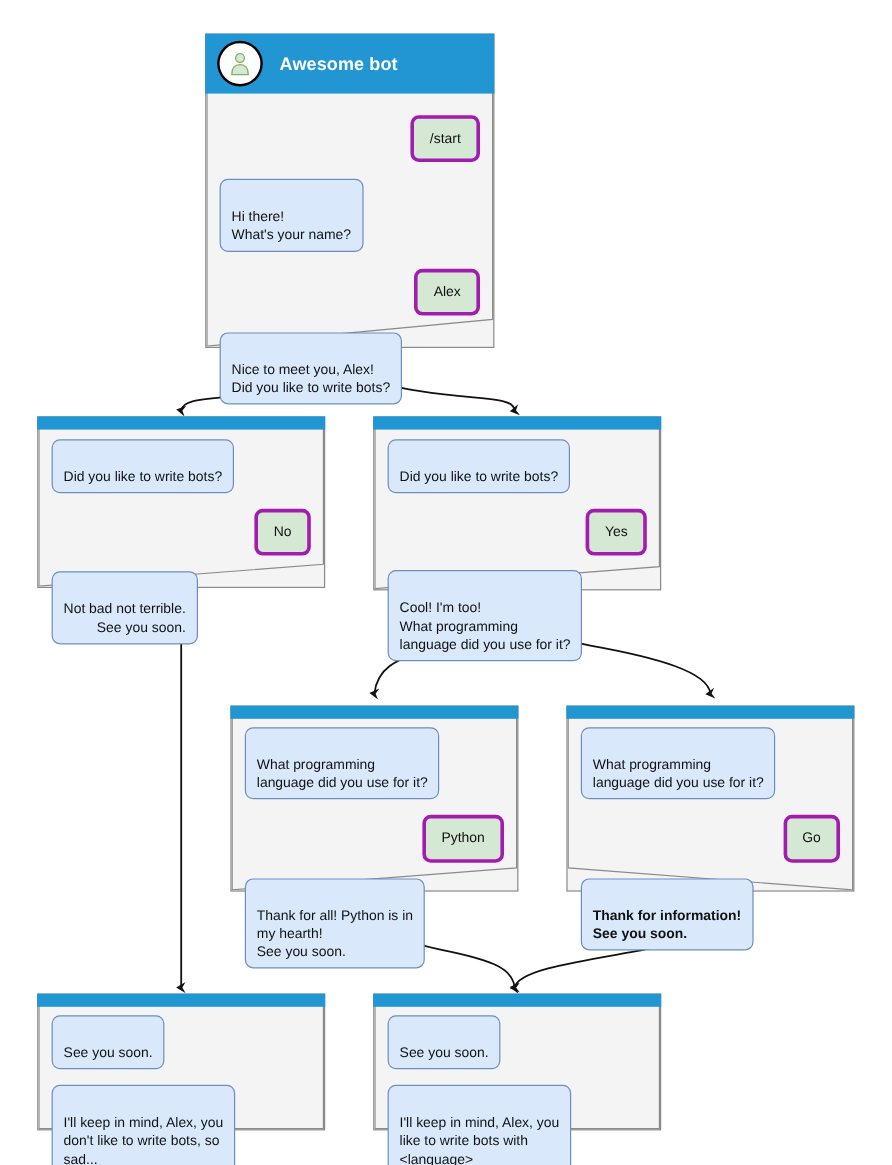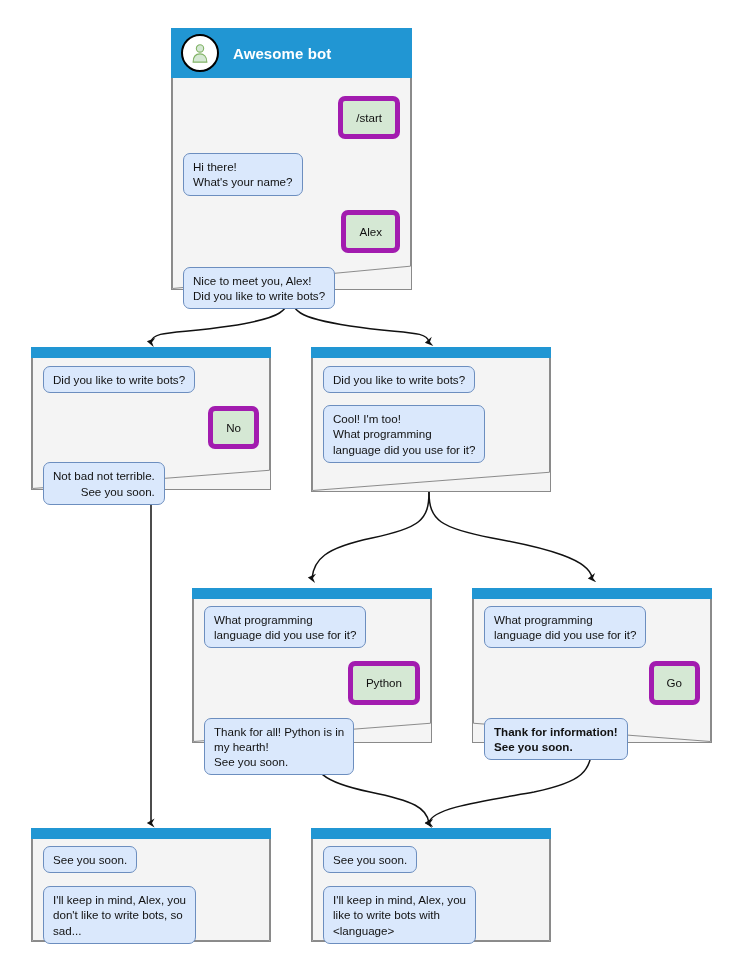--- a/index.html
+++ b/index.html
@@ -70,31 +70,31 @@
   .msgrow{display:flex;width:100%;}
   .msgrow.left{justify-content:flex-start;}
   .msgrow.right{justify-content:flex-end;}
 
   .bubble{
     font-size:11.6px;
     line-height:15.2px;
     color:#111111;
     border-radius:7px;
     box-sizing:border-box;
-    padding:5px 9px 5px 9px;
+    padding:23px 9px 5px 9px;
     white-space:pre-line;
     max-width:84%;
   }
   .bubble.bot{
     background:#dae8fc;
     border:1px solid #6c8ebf;
   }
   .bubble.user{
     background:#d5e8d4;
-    border:5px solid #a21caf;
+    border:3px solid #a21caf;
     text-align:center;
     min-width:46px;
   }
   .bubble.user.pad{padding:9px 13px;}
 </style>
 </head>
 <body>
 
 <div id="stage">
 
@@ -177,20 +177,23 @@
   <div class="card" style="left:311px;top:347px;width:240px;height:145px;">
     <svg class="skin" viewBox="0 0 240 145" preserveAspectRatio="none" width="240" height="145">
       <path d="M0.5,0.5 L239.5,0.5 L239.5,126 L0.5,144.5 Z" fill="#f4f4f4" stroke="#8a8a8a" stroke-width="1"></path>
     </svg>
     <div class="body">
       <div class="topstrip"></div>
       <div class="chat" style="top:11px;bottom:auto;height:132px;padding-top:8px;">
         <div class="msgrow left">
           <div class="bubble bot">Did you like to write bots?</div>
         </div>
+        <div class="msgrow right" style="margin-top:13px;">
+          <div class="bubble user pad">Yes</div>
+        </div>
         <div class="msgrow left" style="margin-top:12px;">
           <div class="bubble bot">Cool! I'm too!
 What programming
 language did you use for it?</div>
         </div>
       </div>
     </div>
   </div>
 
   <div class="card" style="left:192px;top:588px;width:240px;height:155px;">

